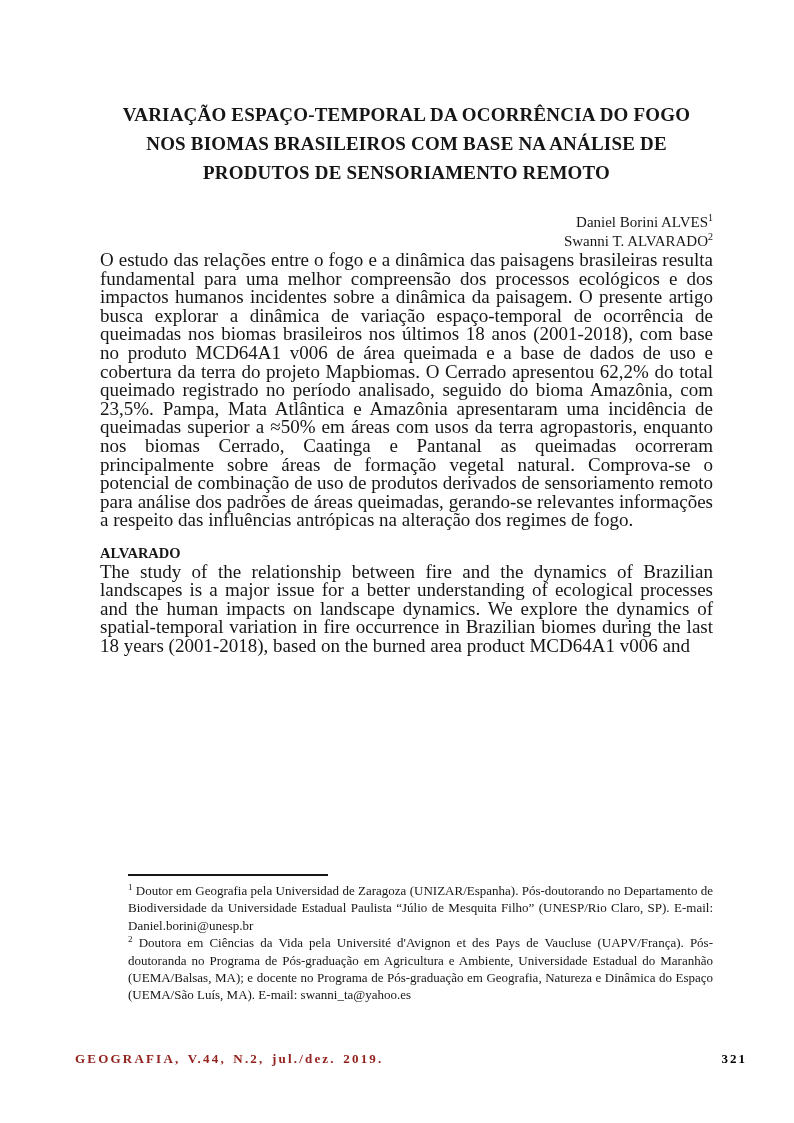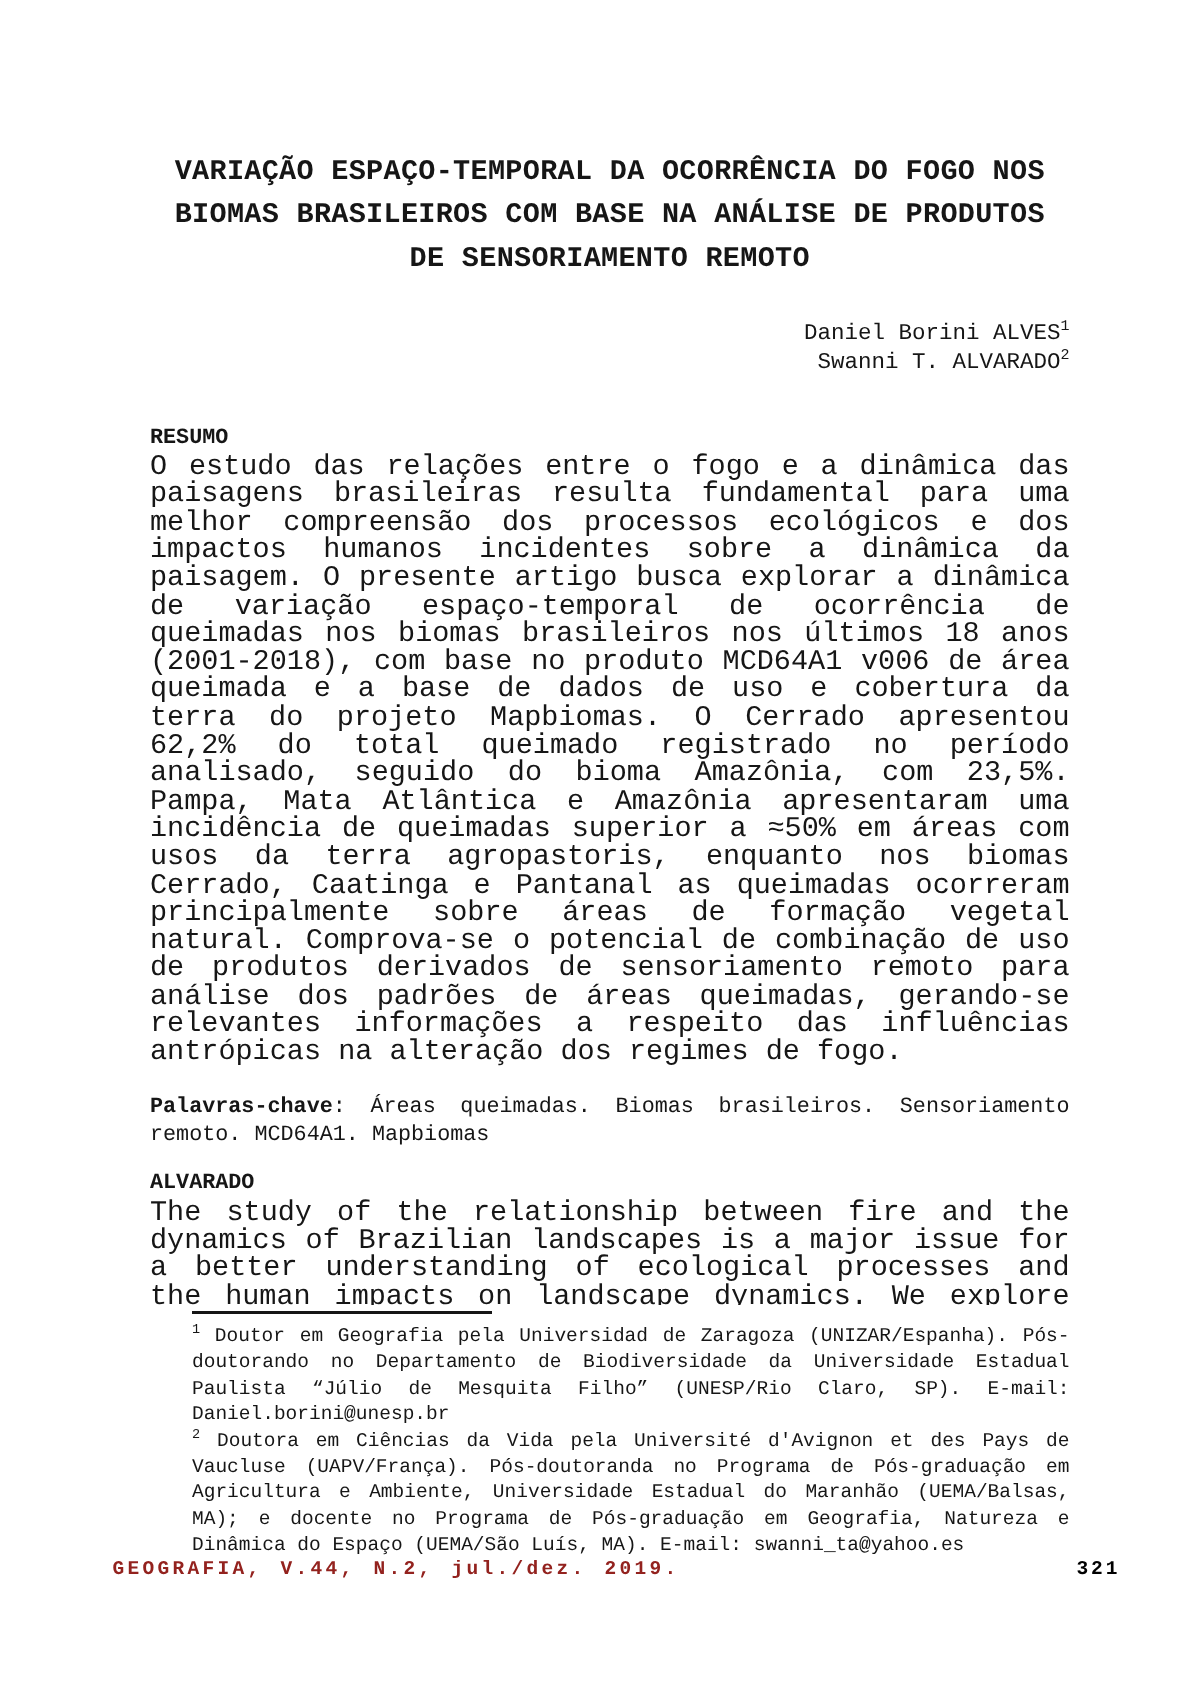--- a/index.html
+++ b/index.html
@@ -6,21 +6,21 @@
     margin: 0;
     padding: 0;
     background: #ffffff;
   }
   .page {
     position: relative;
     width: 794px;
     height: 1123px;
     background: #ffffff;
     overflow: hidden;
-    font-family: Liberation Mono, monospace;
+    font-family: Liberation Serif, serif;
     color: #161616;
     border-radius: 20px;
   }
   .content {
     position: absolute;
     left: 100px;
     top: 0;
     width: 613px;
   }
   .title-pt {
@@ -98,21 +98,21 @@
     text-align: justify;
   }
   .footnote sup {
     font-size: 9px;
     line-height: 0;
   }
   .footer {
     position: absolute;
     left: 75px;
     right: 47px;
-    top: 168px;
+    top: 181px;
     display: flex;
     justify-content: space-between;
     align-items: baseline;
     font-weight: bold;
     font-size: 13px;
   }
   .footer .journal {
     letter-spacing: 2.2px;
     word-spacing: 2px;
   }
@@ -127,25 +127,23 @@
 
   <div class="content">
 
     <h1 class="title-pt">VARIAÇÃO ESPAÇO-TEMPORAL DA OCORRÊNCIA DO FOGO NOS BIOMAS BRASILEIROS COM BASE NA ANÁLISE DE PRODUTOS DE SENSORIAMENTO REMOTO</h1>
 
     <div class="authors">
       <div class="author"><span>Daniel Borini ALVES</span><sup>1</sup></div>
       <div class="author"><span>Swanni T. ALVARADO</span><sup>2</sup></div>
     </div>
 
-    <h2 class="section-heading resumo-heading">RESUMO</h2>
 
     <p class="body-par">O estudo das relações entre o fogo e a dinâmica das paisagens brasileiras resulta fundamental para uma melhor compreensão dos processos ecológicos e dos impactos humanos incidentes sobre a dinâmica da paisagem. O presente artigo busca explorar a dinâmica de variação espaço-temporal de ocorrência de queimadas nos biomas brasileiros nos últimos 18 anos (2001-2018), com base no produto MCD64A1 v006 de área queimada e a base de dados de uso e cobertura da terra do projeto Mapbiomas. O Cerrado apresentou 62,2% do total queimado registrado no período analisado, seguido do bioma Amazônia, com 23,5%. Pampa, Mata Atlântica e Amazônia apresentaram uma incidência de queimadas superior a ≈50% em áreas com usos da terra agropastoris, enquanto nos biomas Cerrado, Caatinga e Pantanal as queimadas ocorreram principalmente sobre áreas de formação vegetal natural. Comprova-se o potencial de combinação de uso de produtos derivados de sensoriamento remoto para análise dos padrões de áreas queimadas, gerando-se relevantes informações a respeito das influências antrópicas na alteração dos regimes de fogo.</p>
 
-    <p class="keywords"><b>Palavras-chave</b><span>: Áreas queimadas. Biomas brasileiros. Sensoriamento remoto. MCD64A1. Mapbiomas</span></p>
 
 
     <h2 class="section-heading abstract-heading">ALVARADO</h2>
 
     <p class="body-par">The study of the relationship between fire and the dynamics of Brazilian landscapes is a major issue for a better understanding of ecological processes and the human impacts on landscape dynamics. We explore the dynamics of spatial-temporal variation in fire occurrence in Brazilian biomes during the last 18 years (2001-2018), based on the burned area product MCD64A1 v006 and</p>
 
   </div>
 
   <div class="bottom">
 

